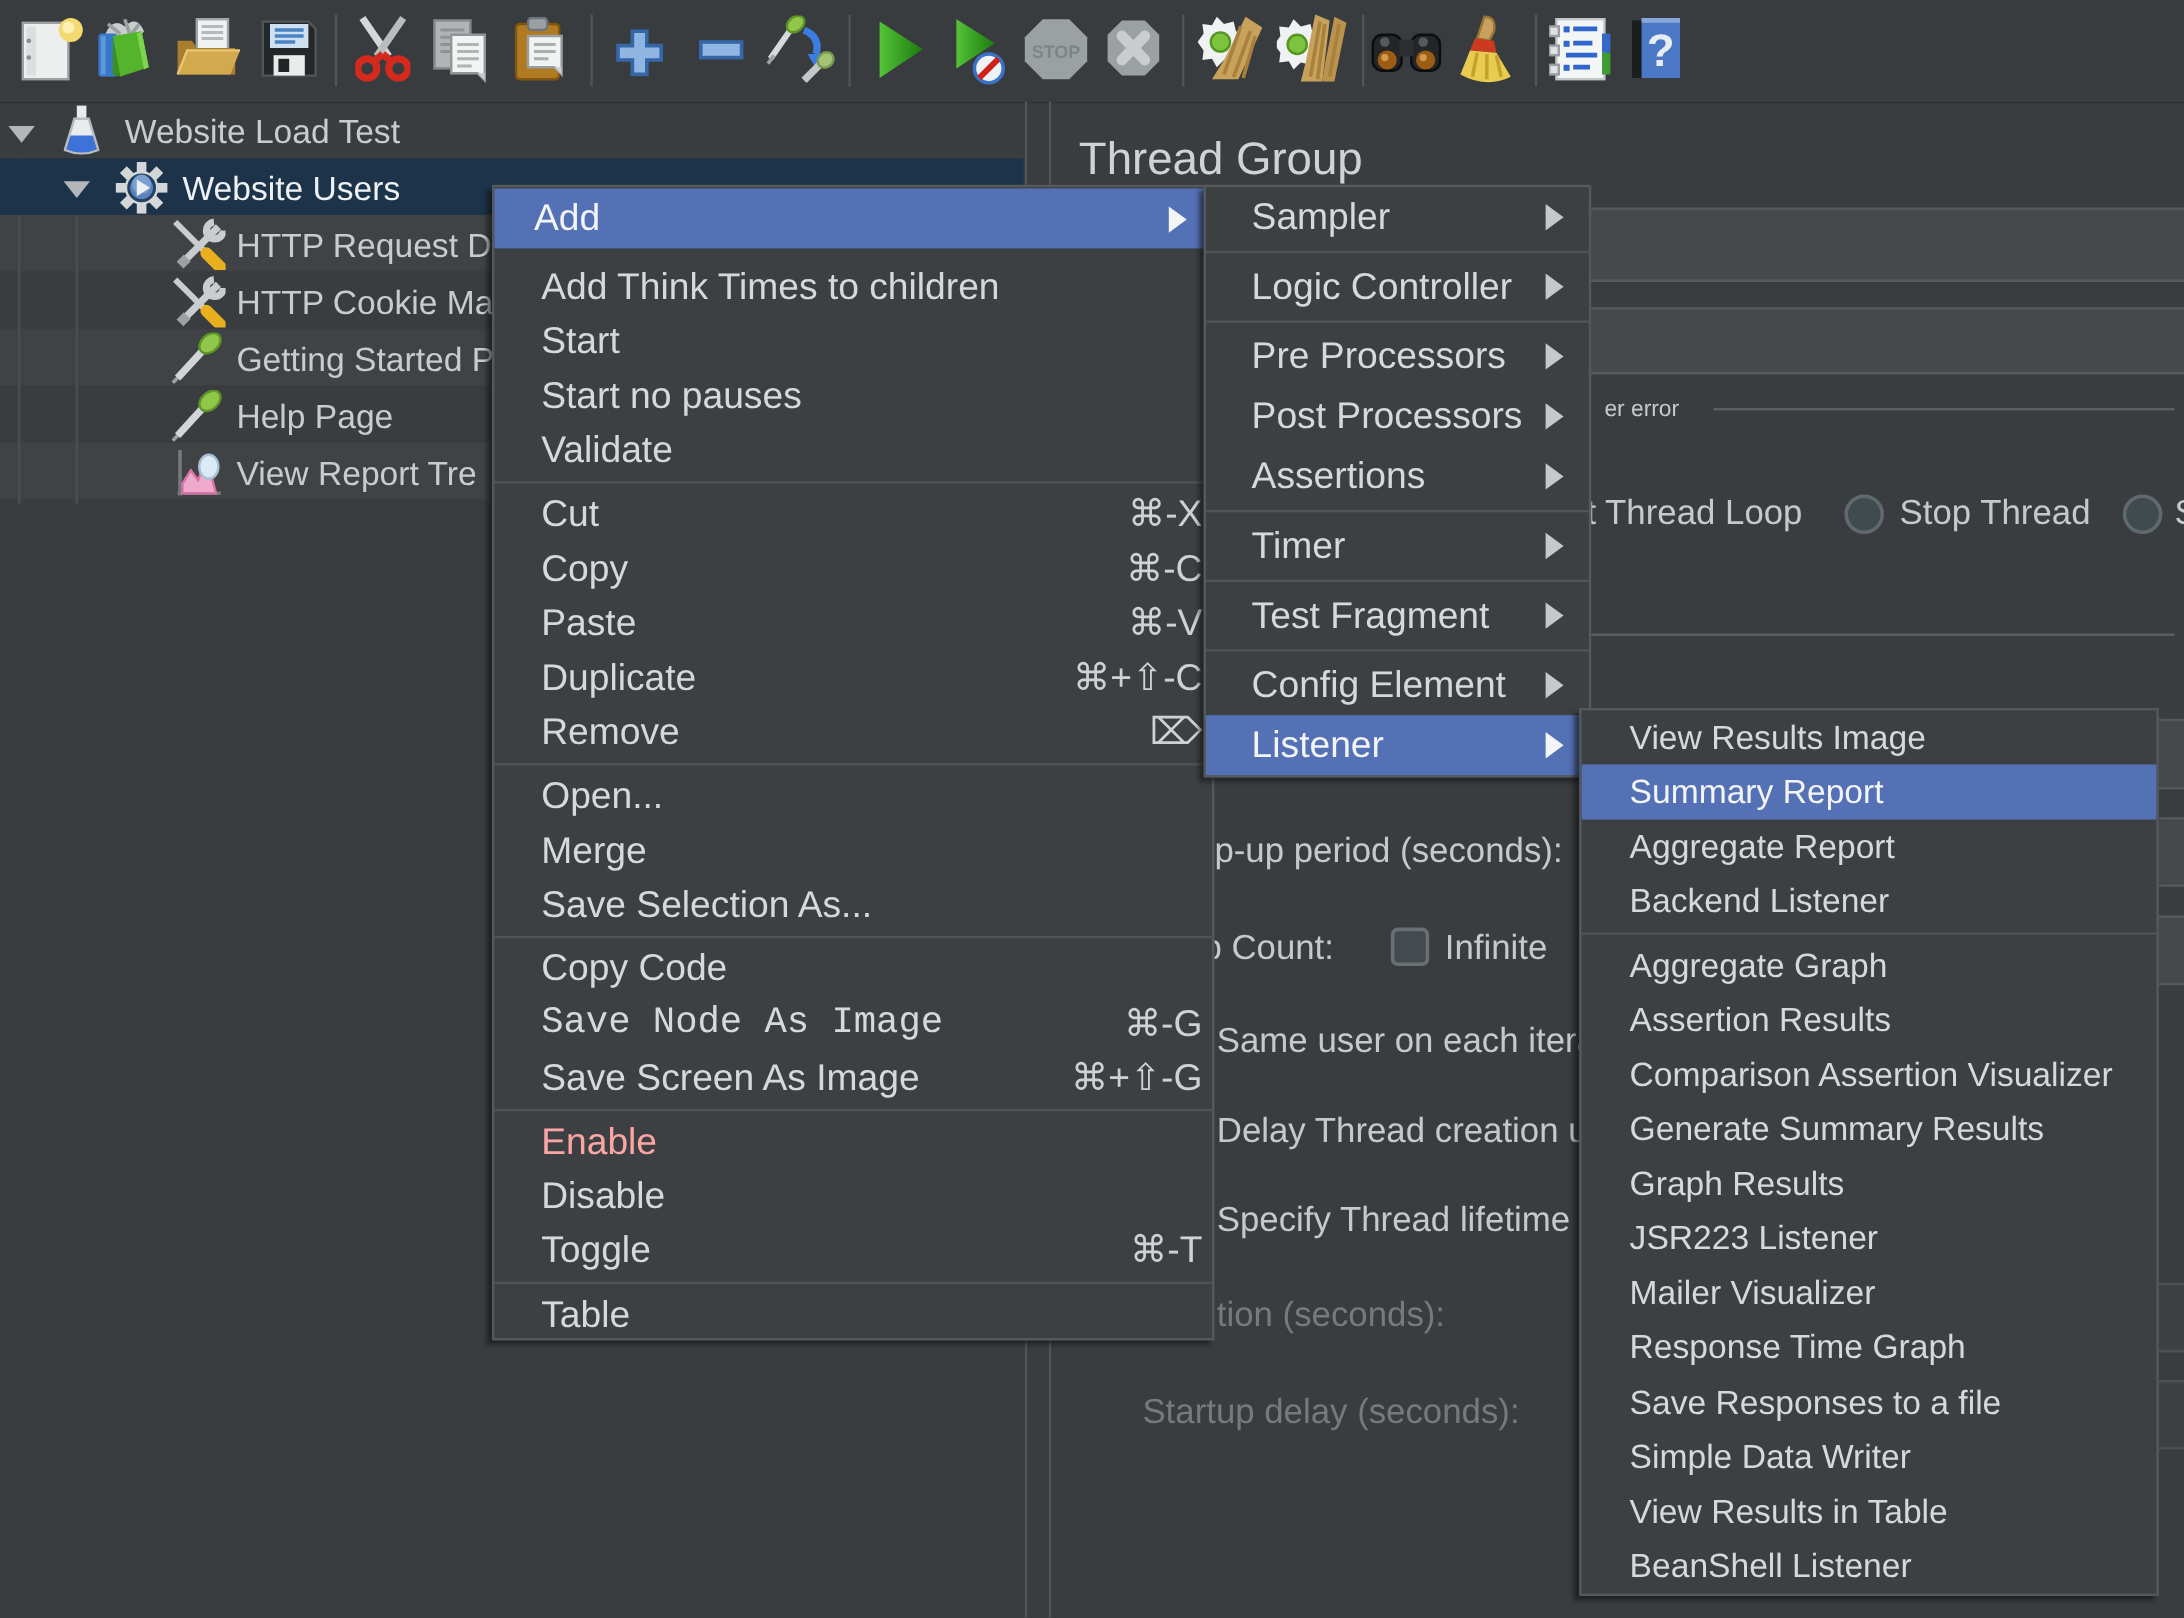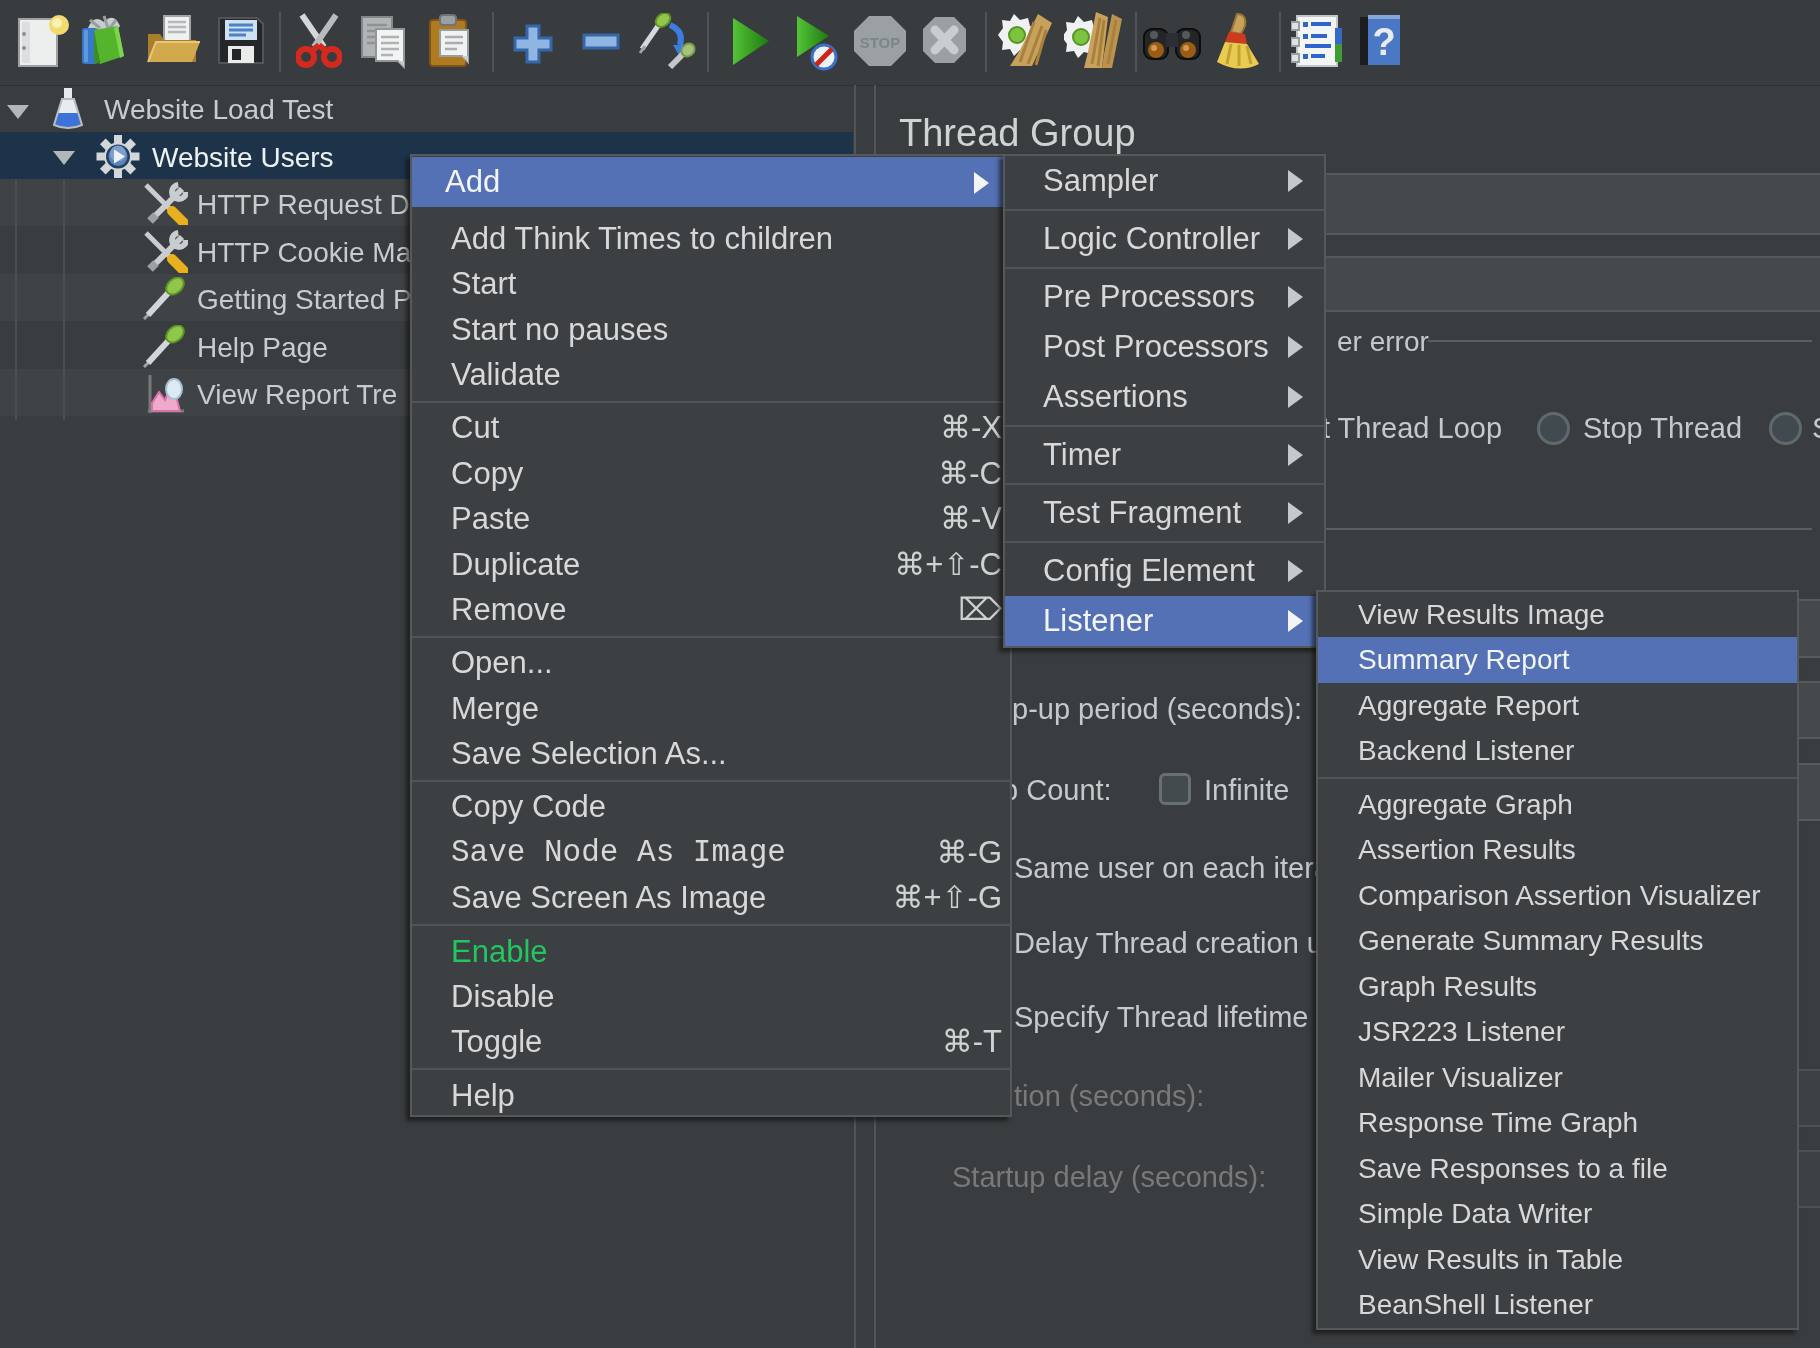--- a/index.html
+++ b/index.html
@@ -186,21 +186,21 @@
   <rect x="2" y="4" width="14" height="48" fill="#1b1d1f"></rect>
   <rect x="10" y="2" width="32" height="50" fill="#4a78c4"></rect>
   <rect x="10" y="2" width="32" height="4" fill="#85a8d8"></rect>
   <text x="26" y="42" font-family="Liberation Sans" font-size="38" font-weight="bold" fill="#e8edf3" text-anchor="middle">?</text>
 </svg>
 
 <div class="abs" style="left:899px;top:112px;font-size:38px;color:#d0d3d4;">Thread Group</div>
 <div class="abs fld" style="left:1100px;top:173px;width:740px;height:58px;"></div>
 <div class="abs fld" style="left:1100px;top:256px;width:740px;height:52px;"></div>
 
-<div class="abs lbl" style="left:1337px;top:322px;font-size:28px;">er error</div>
+<div class="abs lbl" style="left:1337px;top:322px;font-size:19px;">er error</div>
 <div class="abs hline" style="left:1428px;top:340px;width:384px;"></div>
 <div class="abs hline" style="left:1320px;top:528px;width:492px;"></div>
 <div class="abs lbl" style="left:1322px;top:408px;">t Thread Loop</div>
 <div class="abs radio" style="left:1537px;top:412px;"></div>
 <div class="abs lbl" style="left:1583px;top:408px;">Stop Thread</div>
 <div class="abs radio" style="left:1769px;top:412px;"></div>
 <div class="abs lbl" style="left:1812px;top:408px;">S</div>
 
 <div class="abs lbl" style="left:1012px;top:689px;">p-up period (seconds):</div>
 <div class="abs lbl" style="left:1002px;top:770px;">p Count:</div>
@@ -307,26 +307,26 @@
 <div class="mitem" style="left:451px;top:640px;height:46px;line-height:46px;">Open...</div>
 <div class="mitem" style="left:451px;top:686px;height:46px;line-height:46px;">Merge</div>
 <div class="mitem" style="left:451px;top:731px;height:46px;line-height:46px;">Save Selection As...</div>
 <div class="msep" style="left:412px;top:780px;width:600px;"></div>
 <div class="mitem" style="left:451px;top:784px;height:46px;line-height:46px;">Copy Code</div>
 <div class="mitem" style="left:451px;top:830px;height:46px;line-height:46px;font-family:Liberation Mono, monospace;">Save Node As Image</div>
 <div class="mitem" style="left:451px;top:875px;height:46px;line-height:46px;">Save Screen As Image</div>
 <div class="macc" style="left:700px;top:830px;width:302px;height:46px;line-height:46px;">⌘-G</div>
 <div class="macc" style="left:700px;top:875px;width:302px;height:46px;line-height:46px;">⌘+⇧-G</div>
 <div class="msep" style="left:412px;top:924px;width:600px;"></div>
-<div class="mitem" style="left:451px;top:929px;height:46px;line-height:46px;color:#22c55e;">Enable</div>
+<div class="mitem" style="left:451px;top:929px;height:46px;line-height:46px;color:#fca5a5;">Enable</div>
 <div class="mitem" style="left:451px;top:974px;height:46px;line-height:46px;">Disable</div>
 <div class="mitem" style="left:451px;top:1019px;height:46px;line-height:46px;">Toggle</div>
 <div class="macc" style="left:700px;top:1019px;width:302px;height:46px;line-height:46px;">⌘-T</div>
 <div class="msep" style="left:412px;top:1068px;width:600px;"></div>
-<div class="mitem" style="left:451px;top:1073px;height:46px;line-height:46px;">Help</div>
+<div class="mitem" style="left:451px;top:1073px;height:46px;line-height:46px;">Table</div>
 
 <div class="abs menu" id="menu2" style="left:1003px;top:154px;width:323px;height:494px;"></div>
 <div class="mitem" style="left:1043px;top:156px;height:50px;line-height:50px;">Sampler</div>
 <div class="msep" style="left:1005px;top:209px;width:319px;"></div>
 <div class="mitem" style="left:1043px;top:214px;height:50px;line-height:50px;">Logic Controller</div>
 <div class="msep" style="left:1005px;top:267px;width:319px;"></div>
 <div class="mitem" style="left:1043px;top:272px;height:50px;line-height:50px;">Pre Processors</div>
 <div class="mitem" style="left:1043px;top:322px;height:50px;line-height:50px;">Post Processors</div>
 <div class="mitem" style="left:1043px;top:372px;height:50px;line-height:50px;">Assertions</div>
 <div class="msep" style="left:1005px;top:425px;width:319px;"></div>

